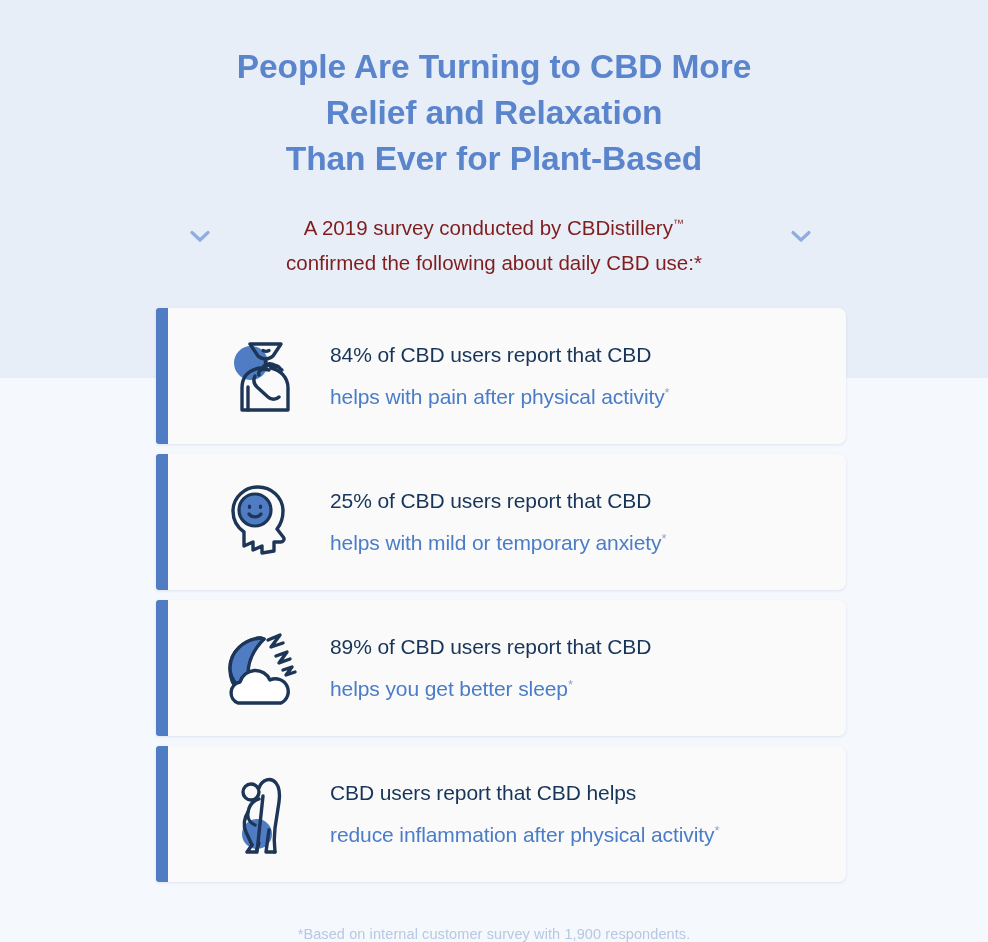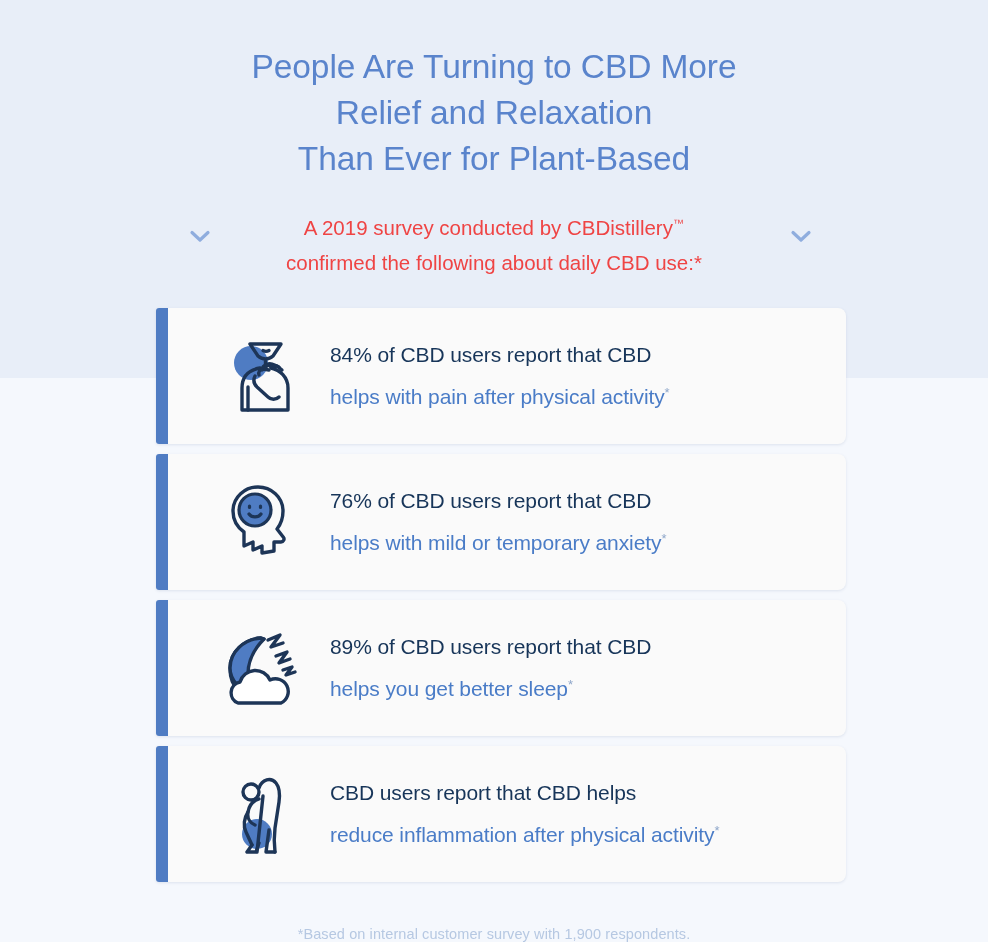--- a/index.html
+++ b/index.html
@@ -44,35 +44,35 @@
   
   .headline {
     position: absolute;
     left: 0;
     top: 44px;
     width: 988px;
     text-align: center;
     color: #5a84cc;
     font-size: 33.5px;
     line-height: 46px;
-    font-weight: 400;
+    font-weight: 700;
     letter-spacing: -0.1px;
   }
   .headline .hl-line { display: block; }
 
   .subtitle-wrap {
     position: absolute;
     left: 0;
     top: 206px;
     width: 988px;
     text-align: center;
   }
   .subtitle {
     display: inline-block;
-    color: #ef4444;
+    color: #7f1d1d;
     font-size: 20.5px;
     line-height: 35px;
     font-weight: 400;
   }
   .subtitle .sub-line { display: block; }
   .tm {
     font-size: 11px;
     vertical-align: 8px;
     letter-spacing: 0.3px;
   }
@@ -237,21 +237,21 @@
           <circle cx="37" cy="34" r="16" fill="#4f7cc3"></circle>
           <g fill="none" stroke="#1d3557" stroke-width="3.2" stroke-linecap="round" stroke-linejoin="round">
             <circle cx="37" cy="34" r="16"></circle>
             <path d="M31.5 30 v1.5"></path>
             <path d="M42.5 30 v1.5"></path>
             <path d="M31 38 a7 6 0 0 0 12 0"></path>
           </g>
         </svg>
       </div>
       <div class="card-text">
-        <span class="line-top">76% of CBD users report that CBD</span>
+        <span class="line-top">25% of CBD users report that CBD</span>
         <span class="line-bottom"><span>helps with mild or temporary anxiety</span><span class="star">*</span></span>
       </div>
     </div>
 
     <div class="card">
       <div class="card-icon">
         <svg width="92" height="92" viewBox="0 0 92 92" xmlns="http://www.w3.org/2000/svg">
           <path d="M46 17 C30 20 16 36 16 53 c0 6 2 12 5 16 C15 64 12 55 12 46 C12 30 26 17 43 16 Z" fill="#4f7cc3" stroke="#1d3557" stroke-width="3.4" stroke-linejoin="round"></path>
           <path d="M46 17 C36 27 30 39 30 52 c0 8 2 15 6 21 C22 69 12 58 12 46 C12 30 26 17 43 16 Z" fill="#4f7cc3" stroke="#1d3557" stroke-width="3.4" stroke-linejoin="round"></path>
           <path d="M20 81 a11 11 0 0 1 2 -21 a16 16 0 0 1 30 -2 a10 10 0 0 1 11 23 Z" fill="#ffffff" stroke="#1d3557" stroke-width="3.4" stroke-linejoin="round"></path>

